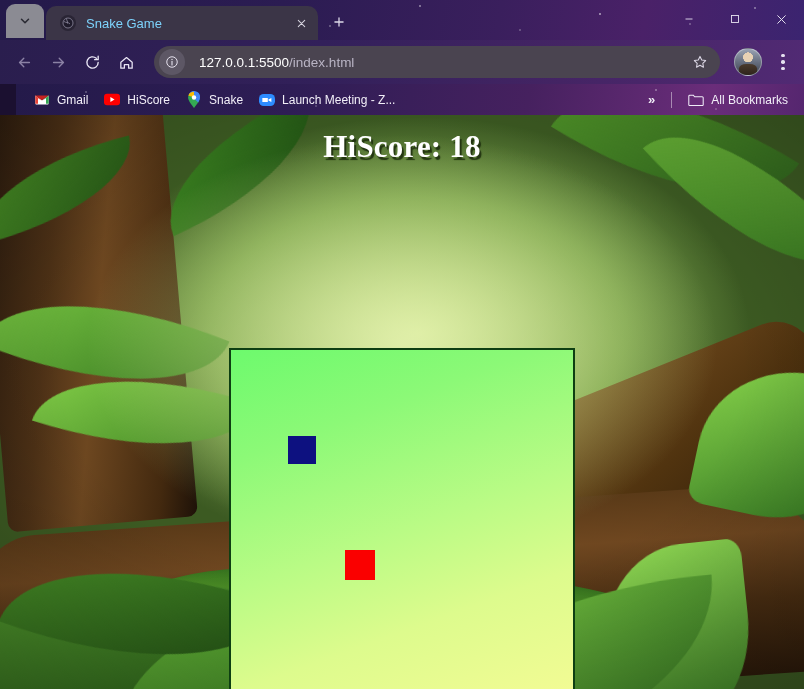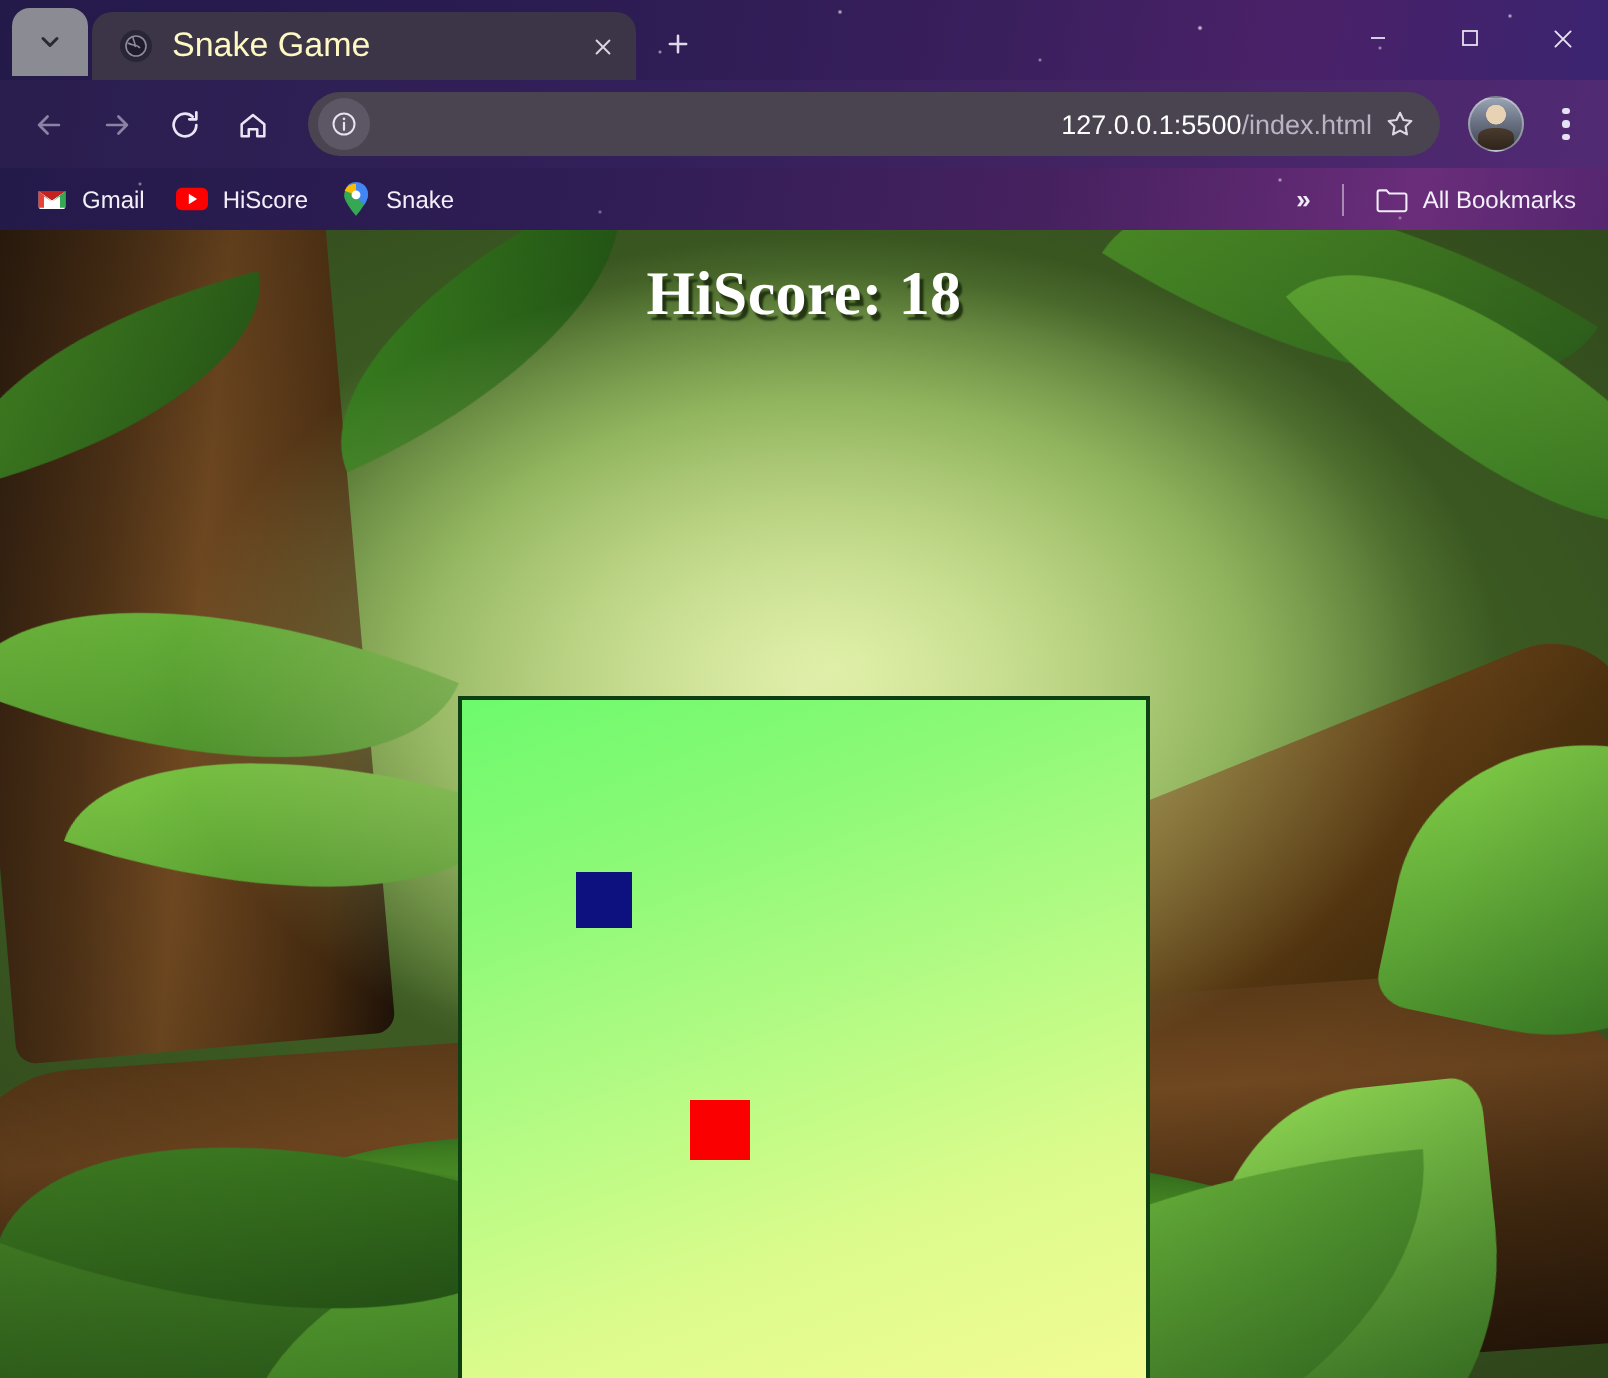--- a/index.html
+++ b/index.html
@@ -53,22 +53,22 @@
   }
   .tab-favicon {
     width: 16px; height: 16px;
     border-radius: 50%;
     background: #2a2535;
     display: flex; align-items: center; justify-content: center;
     flex: none;
     margin-right: 10px;
   }
   .tab-title {
-    color: #fef9c3;
-    font-size: 17px;
+    color: #7dd3fc;
+    font-size: 13px;
     flex: 1;
     white-space: nowrap; overflow: hidden; text-overflow: ellipsis;
   }
   .tab-close {
     width: 22px; height: 22px;
     display: flex; align-items: center; justify-content: center;
     border-radius: 50%;
     cursor: pointer;
     color: #d8d5e0;
   }
@@ -110,21 +110,20 @@
   .navbtn.disabled { color: #8b82a5; }
   .omnibox {
     flex: 1;
     height: 32px;
     margin: 0 6px 0 10px;
     background: #4a4450;
     border-radius: 16px;
     display: flex; align-items: center;
     padding: 0 4px 0 4px;
     cursor: text;
-    text-align: right;
   }
   .site-info {
     width: 26px; height: 26px; flex: none;
     border-radius: 50%;
     background: #5d5765;
     display: flex; align-items: center; justify-content: center;
     color: #e6e2ee;
     cursor: pointer;
     margin-left: 1px;
   }
@@ -180,20 +179,21 @@
       radial-gradient(1.1px 1.1px at 70px 8px, rgba(255,255,255,.6), transparent),
       radial-gradient(1.1px 1.1px at 300px 22px, rgba(255,255,255,.5), transparent),
       radial-gradient(1.2px 1.2px at 640px 6px, rgba(255,255,255,.7), transparent),
       radial-gradient(1.1px 1.1px at 700px 25px, rgba(255,255,255,.5), transparent),
       linear-gradient(100deg, #241a4a 0%, #2e1d55 35%, #46215f 65%, #6a2d7a 88%, #55266f 100%);
     display: flex; align-items: center;
     padding: 0 8px 0 10px;
     gap: 0;
     position: relative;
     user-select: none;
+    margin-left: 16px;
   }
   .bm {
     display: flex; align-items: center;
     gap: 7px;
     padding: 3px 8px;
     border-radius: 4px;
     color: #f2eff8;
     font-size: 12px;
     cursor: pointer;
     white-space: nowrap;
@@ -451,20 +451,30 @@
           <path d="M8 0a7 7 0 0 1 6.2 3.7L3.3 15.1C1.8 12.6 1 10 1 8a7 7 0 0 1 7-8z" fill="#fbbc04" opacity=".0"></path>
           <path d="M2.2 3.2A7 7 0 0 1 15 8c0 1.3-.8 3.3-2 5.4L2.2 3.2z" fill="#4285f4"></path>
           <path d="M1.3 5.2A7 7 0 0 1 8 1v6.6L1.3 5.2z" fill="#fbbc04"></path>
           <path d="M8 12.6L13 17.9c-2.2 3-5 .1-5 .1S3 13 3 13z" fill="#ea4335" opacity=".0"></path>
           <circle cx="8" cy="7.6" r="2.6" fill="#fff"></circle>
         </svg>
       </span>
       <span>Snake</span>
     </div>
 
+    <div class="bm">
+      <span class="bm-ico">
+        <svg width="17" height="14" viewBox="0 0 24 18">
+          <rect x="0" y="0" width="24" height="18" rx="7" fill="#2d8cff"></rect>
+          <path d="M5 6h8.2v6H5z" fill="#fff" rx="1"></path>
+          <path d="M14.2 8.4L18.6 6v6l-4.4-2.4z" fill="#fff"></path>
+        </svg>
+      </span>
+      <span>Launch Meeting - Z...</span>
+    </div>
 
 
     <div class="bm-right">
       <div class="chev-more">»</div>
       <div class="bm-sep"></div>
       <div class="bm">
         <span class="bm-ico">
           <svg width="16" height="14" viewBox="0 0 20 16">
             <path d="M1 3.2A1.2 1.2 0 0 1 2.2 2h4.4l1.6 1.9h9.6A1.2 1.2 0 0 1 19 5.1v8.7A1.2 1.2 0 0 1 17.8 15H2.2A1.2 1.2 0 0 1 1 13.8z" fill="none" stroke="#f0ecf8" stroke-width="1.3" stroke-linejoin="round"></path>
           </svg>

